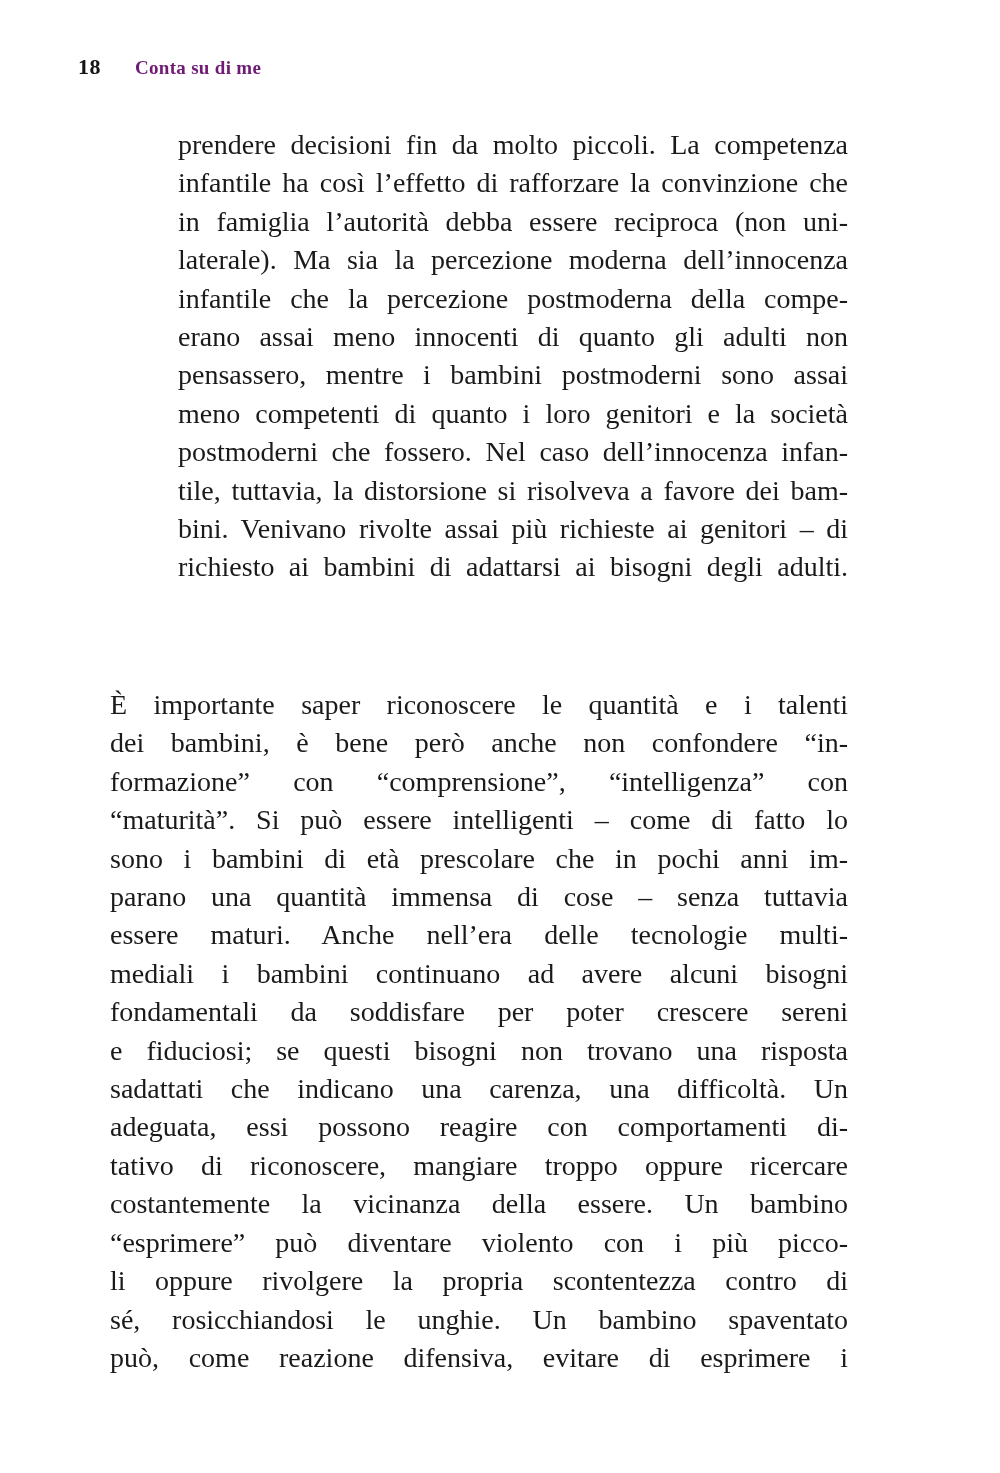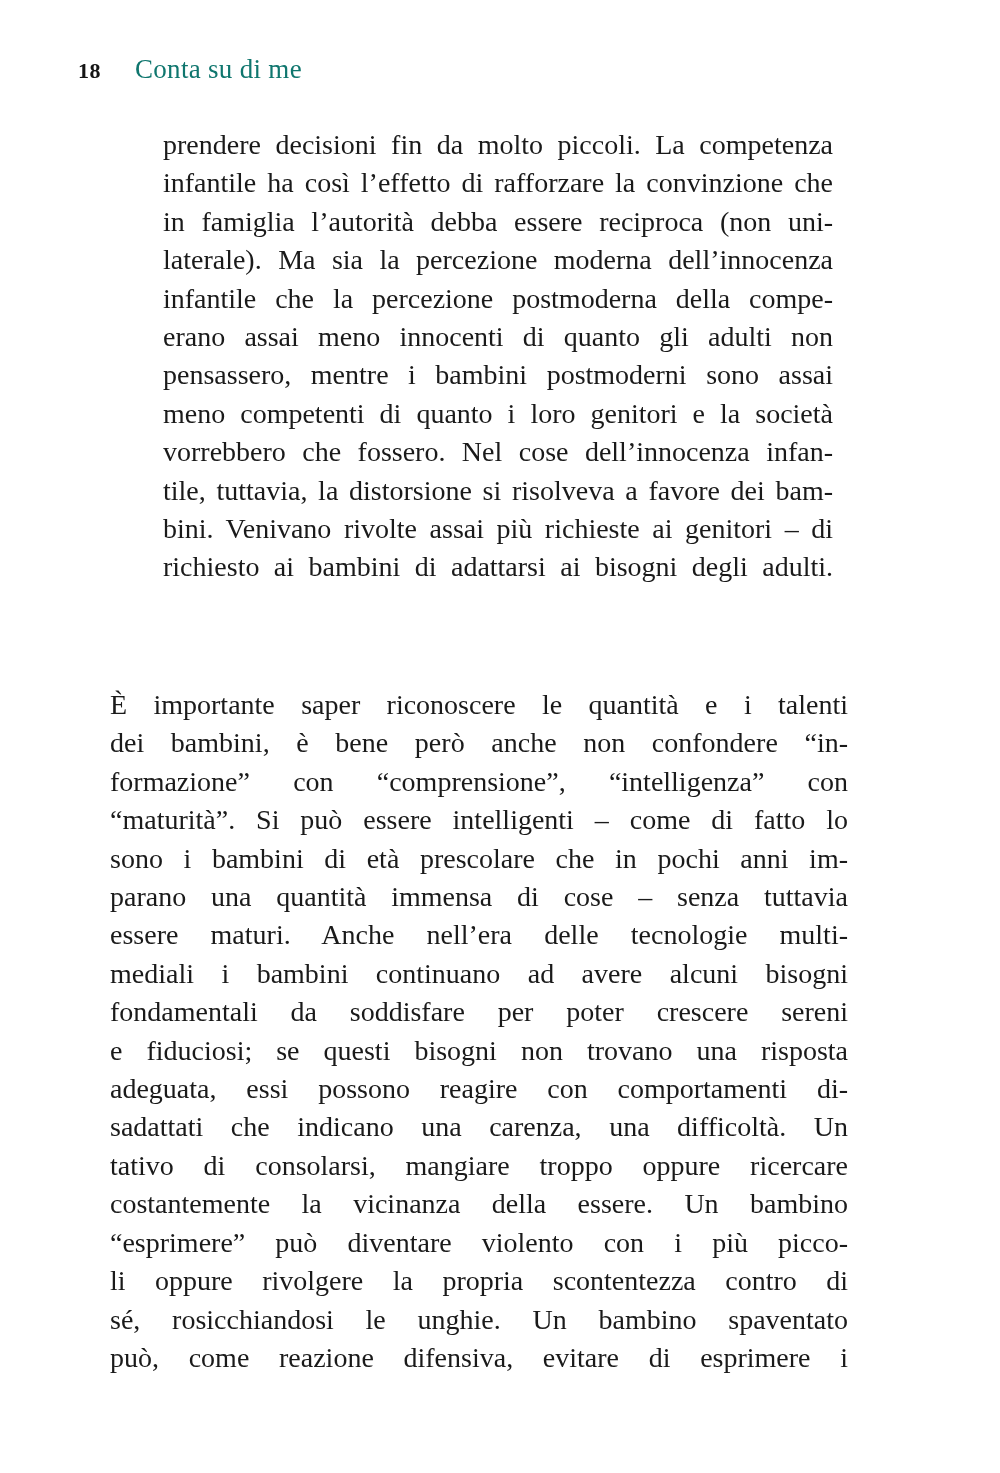--- a/index.html
+++ b/index.html
@@ -25,33 +25,33 @@
     gap: 34px;
     white-space: nowrap;
   }
   .page-number {
     font-size: 22px;
     font-weight: 700;
     letter-spacing: 0.5px;
     color: #151515;
   }
   .running-title {
-    font-size: 27px;
-    font-weight: 400;
+    font-size: 19px;
+    font-weight: 700;
     letter-spacing: 0.3px;
-    color: #0f766e;
+    color: #701a75;
   }
   .text-block {
     position: absolute;
     font-size: 28px;
     line-height: 38.4px;
     color: #1a1a1a;
   }
   .quote-block {
-    left: 163px;
+    left: 178px;
     top: 126px;
     width: 670px;
   }
   .body-paragraph {
     left: 110px;
     top: 686px;
     width: 738px;
   }
   .line {
     text-align: justify;
@@ -72,40 +72,40 @@
 
   <div class="text-block quote-block">
       <div class="line">prendere decisioni fin da molto piccoli. La competenza</div>
       <div class="line">infantile ha così l’effetto di rafforzare la convinzione che</div>
       <div class="line">in famiglia l’autorità debba essere reciproca (non uni-</div>
       <div class="line">laterale). Ma sia la percezione moderna dell’innocenza</div>
       <div class="line">infantile che la percezione postmoderna della compe-</div>
       <div class="line">erano assai meno innocenti di quanto gli adulti non</div>
       <div class="line">pensassero, mentre i bambini postmoderni sono assai</div>
       <div class="line">meno competenti di quanto i loro genitori e la società</div>
-      <div class="line">vorrebbero che fossero. Nel cose dell’innocenza infan-</div>
+      <div class="line">postmoderni che fossero. Nel caso dell’innocenza infan-</div>
       <div class="line">tile, tuttavia, la distorsione si risolveva a favore dei bam-</div>
       <div class="line">bini. Venivano rivolte assai più richieste ai genitori – di</div>
       <div class="line">richiesto ai bambini di adattarsi ai bisogni degli adulti.</div>
     </div>
 
   <div class="text-block body-paragraph">
       <div class="line">È importante saper riconoscere le quantità e i talenti</div>
       <div class="line">dei bambini, è bene però anche non confondere “in-</div>
       <div class="line">formazione” con “comprensione”, “intelligenza” con</div>
       <div class="line">“maturità”. Si può essere intelligenti – come di fatto lo</div>
       <div class="line">sono i bambini di età prescolare che in pochi anni im-</div>
       <div class="line">parano una quantità immensa di cose – senza tuttavia</div>
       <div class="line">essere maturi. Anche nell’era delle tecnologie multi-</div>
       <div class="line">mediali i bambini continuano ad avere alcuni bisogni</div>
       <div class="line">fondamentali da soddisfare per poter crescere sereni</div>
       <div class="line">e fiduciosi; se questi bisogni non trovano una risposta</div>
+      <div class="line">sadattati che indicano una carenza, una difficoltà. Un</div>
       <div class="line">adeguata, essi possono reagire con comportamenti di-</div>
-      <div class="line">sadattati che indicano una carenza, una difficoltà. Un</div>
-      <div class="line">tativo di consolarsi, mangiare troppo oppure ricercare</div>
+      <div class="line">tativo di riconoscere, mangiare troppo oppure ricercare</div>
       <div class="line">costantemente la vicinanza della essere. Un bambino</div>
       <div class="line">“esprimere” può diventare violento con i più picco-</div>
       <div class="line">li oppure rivolgere la propria scontentezza contro di</div>
       <div class="line">sé, rosicchiandosi le unghie. Un bambino spaventato</div>
       <div class="line">può, come reazione difensiva, evitare di esprimere i</div>
     </div>
 
 </div>
 
 </body></html>

